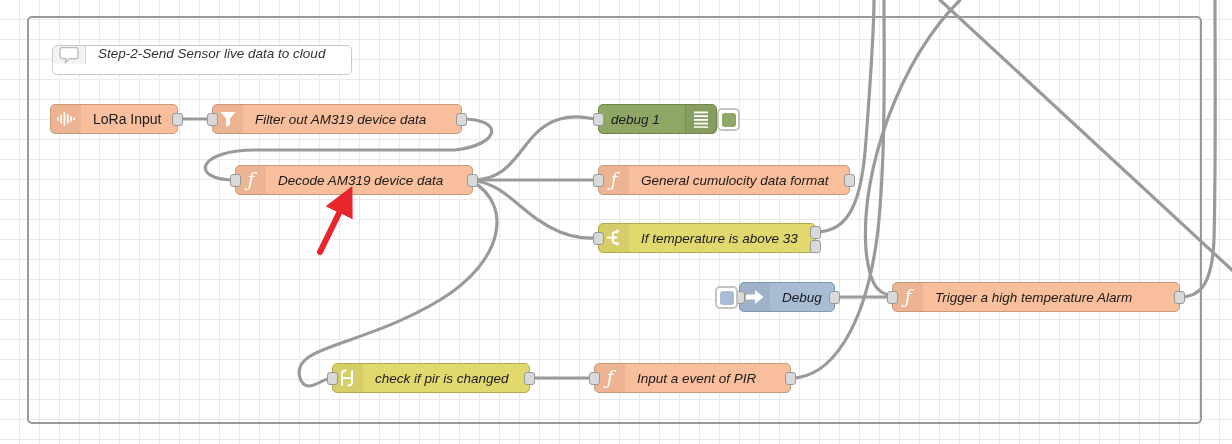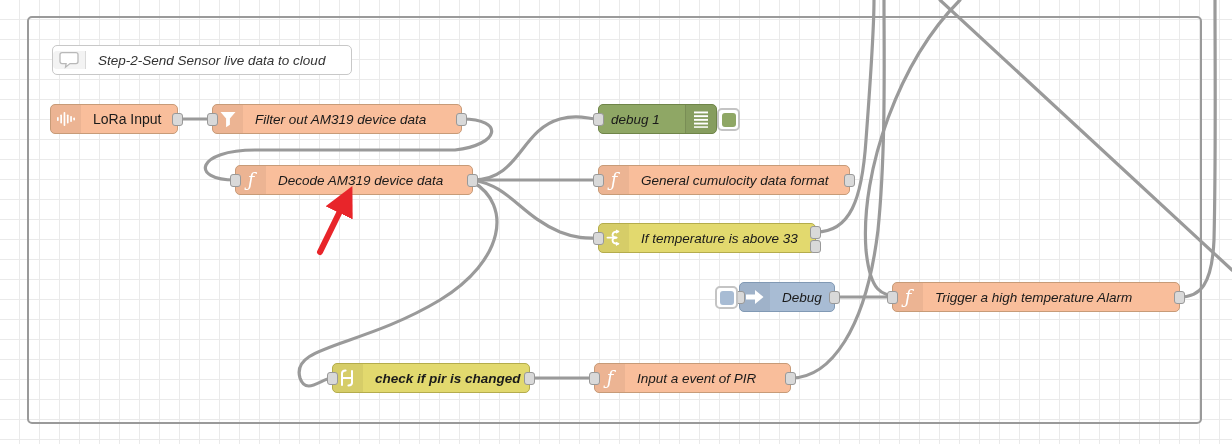--- a/index.html
+++ b/index.html
@@ -23,21 +23,21 @@
   .group-box {
     position: absolute;
     border: 2px solid #9a9a9a;
     border-radius: 5px;
     background: transparent;
   }
 
   
   .comment-node {
     position: absolute;
-    display: flex; align-items: center;
+    display: flex; align-items: flex-start;
     height: 30px;
     background: #ffffff;
     border: 1px solid #c8c8c8;
     border-radius: 5px;
     box-sizing: border-box;
   }
   .comment-node .c-icon {
     width: 32px;
     background: #f3f3f3;
     border-right: 1px solid #d9d9d9;
@@ -270,21 +270,21 @@
       <div class="node" style="left: 892px; top: 282px; width: 288px; background: rgb(249, 190, 155); border-color: rgb(199, 155, 120);">
         <div class="n-icon">
           <svg width="18" height="20" viewBox="0 0 18 20">
             <text x="9" y="16" text-anchor="middle" font-family="DejaVu Serif, serif" font-style="italic" font-size="18" fill="#ffffff">ƒ</text>
           </svg>
         </div>
         <div class="n-label">Trigger a high temperature Alarm</div>
         <div class="port in" style="top: 8px;"></div>
         <div class="port out" style="top: 8px;"></div>
       </div>
-      <div class="node" style="left: 332px; top: 363px; width: 198px; background: rgb(226, 217, 110); border-color: rgb(180, 172, 76); font-weight: bold;">
+      <div class="node" style="left: 332px; top: 363px; width: 198px; background: rgb(226, 217, 110); border-color: rgb(180, 172, 76);">
         <div class="n-icon">
           <svg width="18" height="18" viewBox="0 0 18 18">
             <g stroke="#ffffff" stroke-width="2" fill="none" stroke-linecap="round">
         <path d="M3 16 V4.5"></path>
               <path d="M13 13.5 V2"></path>
               <path d="M3 4.5 C 3 1.6 5.4 1.6 6.6 1.6"></path>
         <path d="M13 13.5 C 13 16.4 10.6 16.4 9.4 16.4"></path>
               <path d="M4 9 h8"></path>
             </g>
           </svg>

